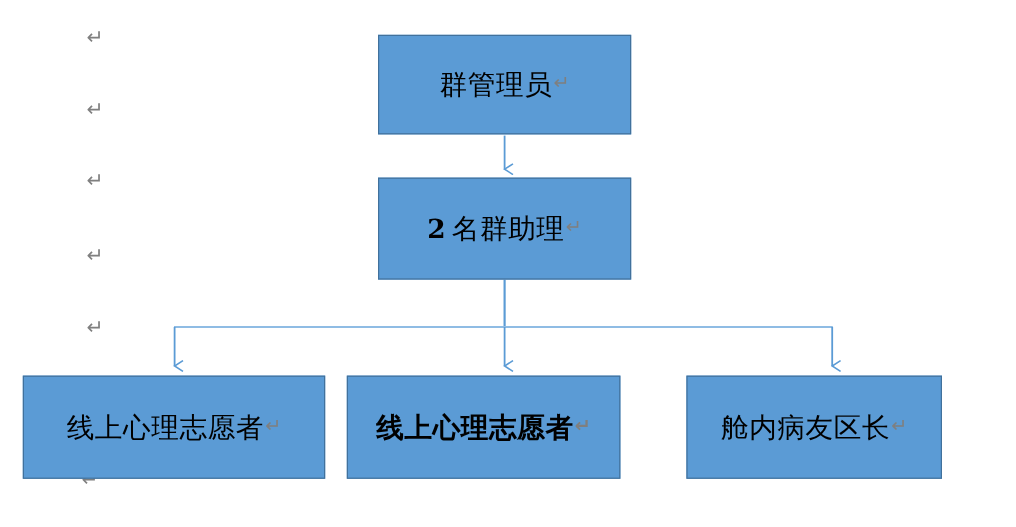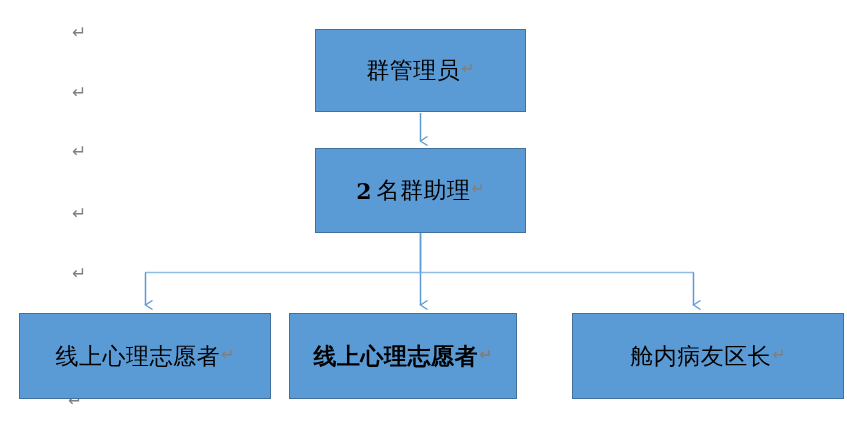--- a/index.html
+++ b/index.html
@@ -114,18 +114,18 @@
   <div class="node" style="left:19px; top:313px; width:252px; height:86px;">
     <span class="label">线上心理志愿者</span>
     <span class="ret">↵</span>
   </div>
 
   <div class="node" style="left:289px; top:313px; width:228px; height:86px;font-weight:bold;">
     <span class="label">线上心理志愿者</span>
     <span class="ret">↵</span>
   </div>
 
-  <div class="node" style="left:572px; top:313px; width:272px; height:86px;">
+  <div class="node" style="left:572px; top:313px; width:213px; height:86px;">
     <span class="label">舱内病友区长</span>
     <span class="ret">↵</span>
   </div>
 
 </div>
 
 </body></html>

